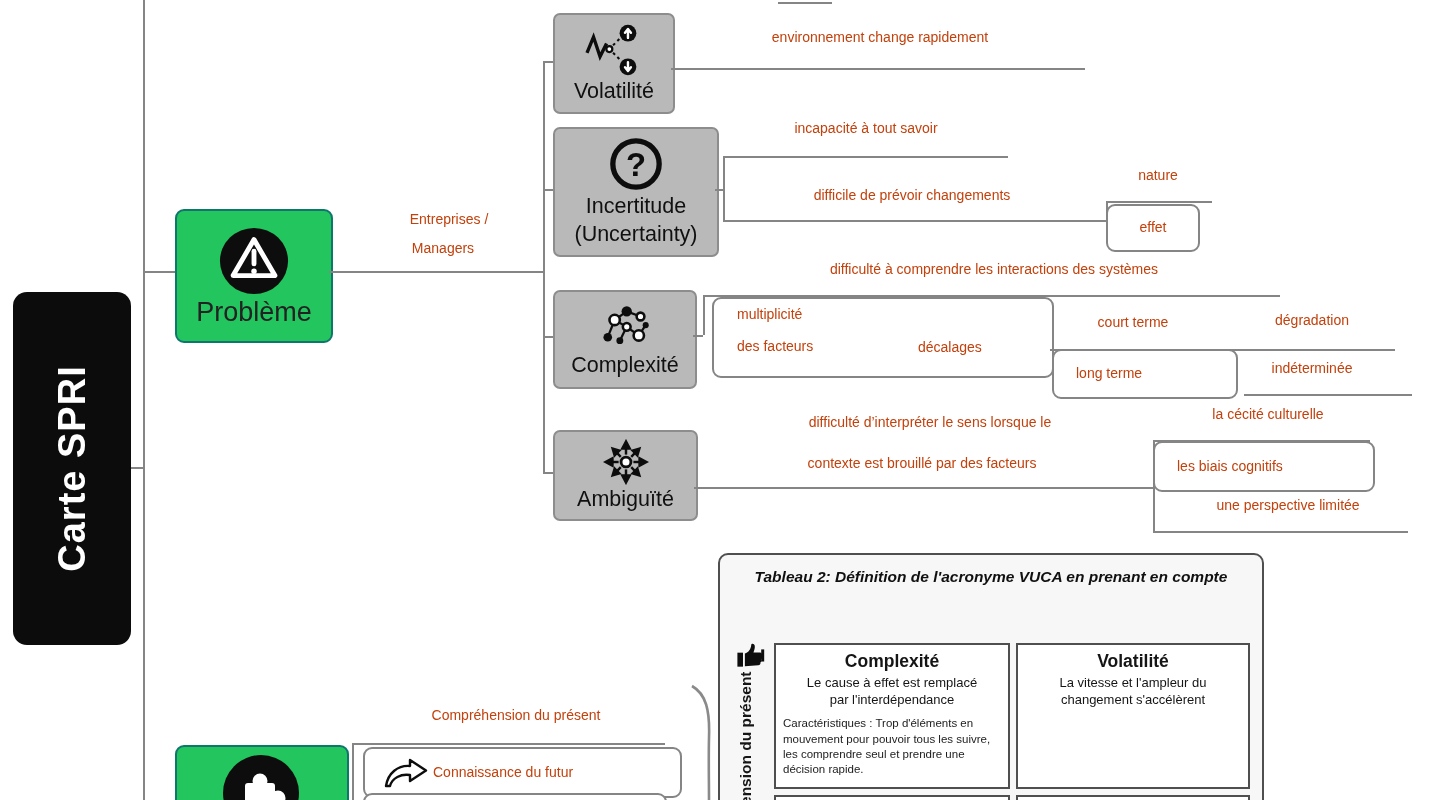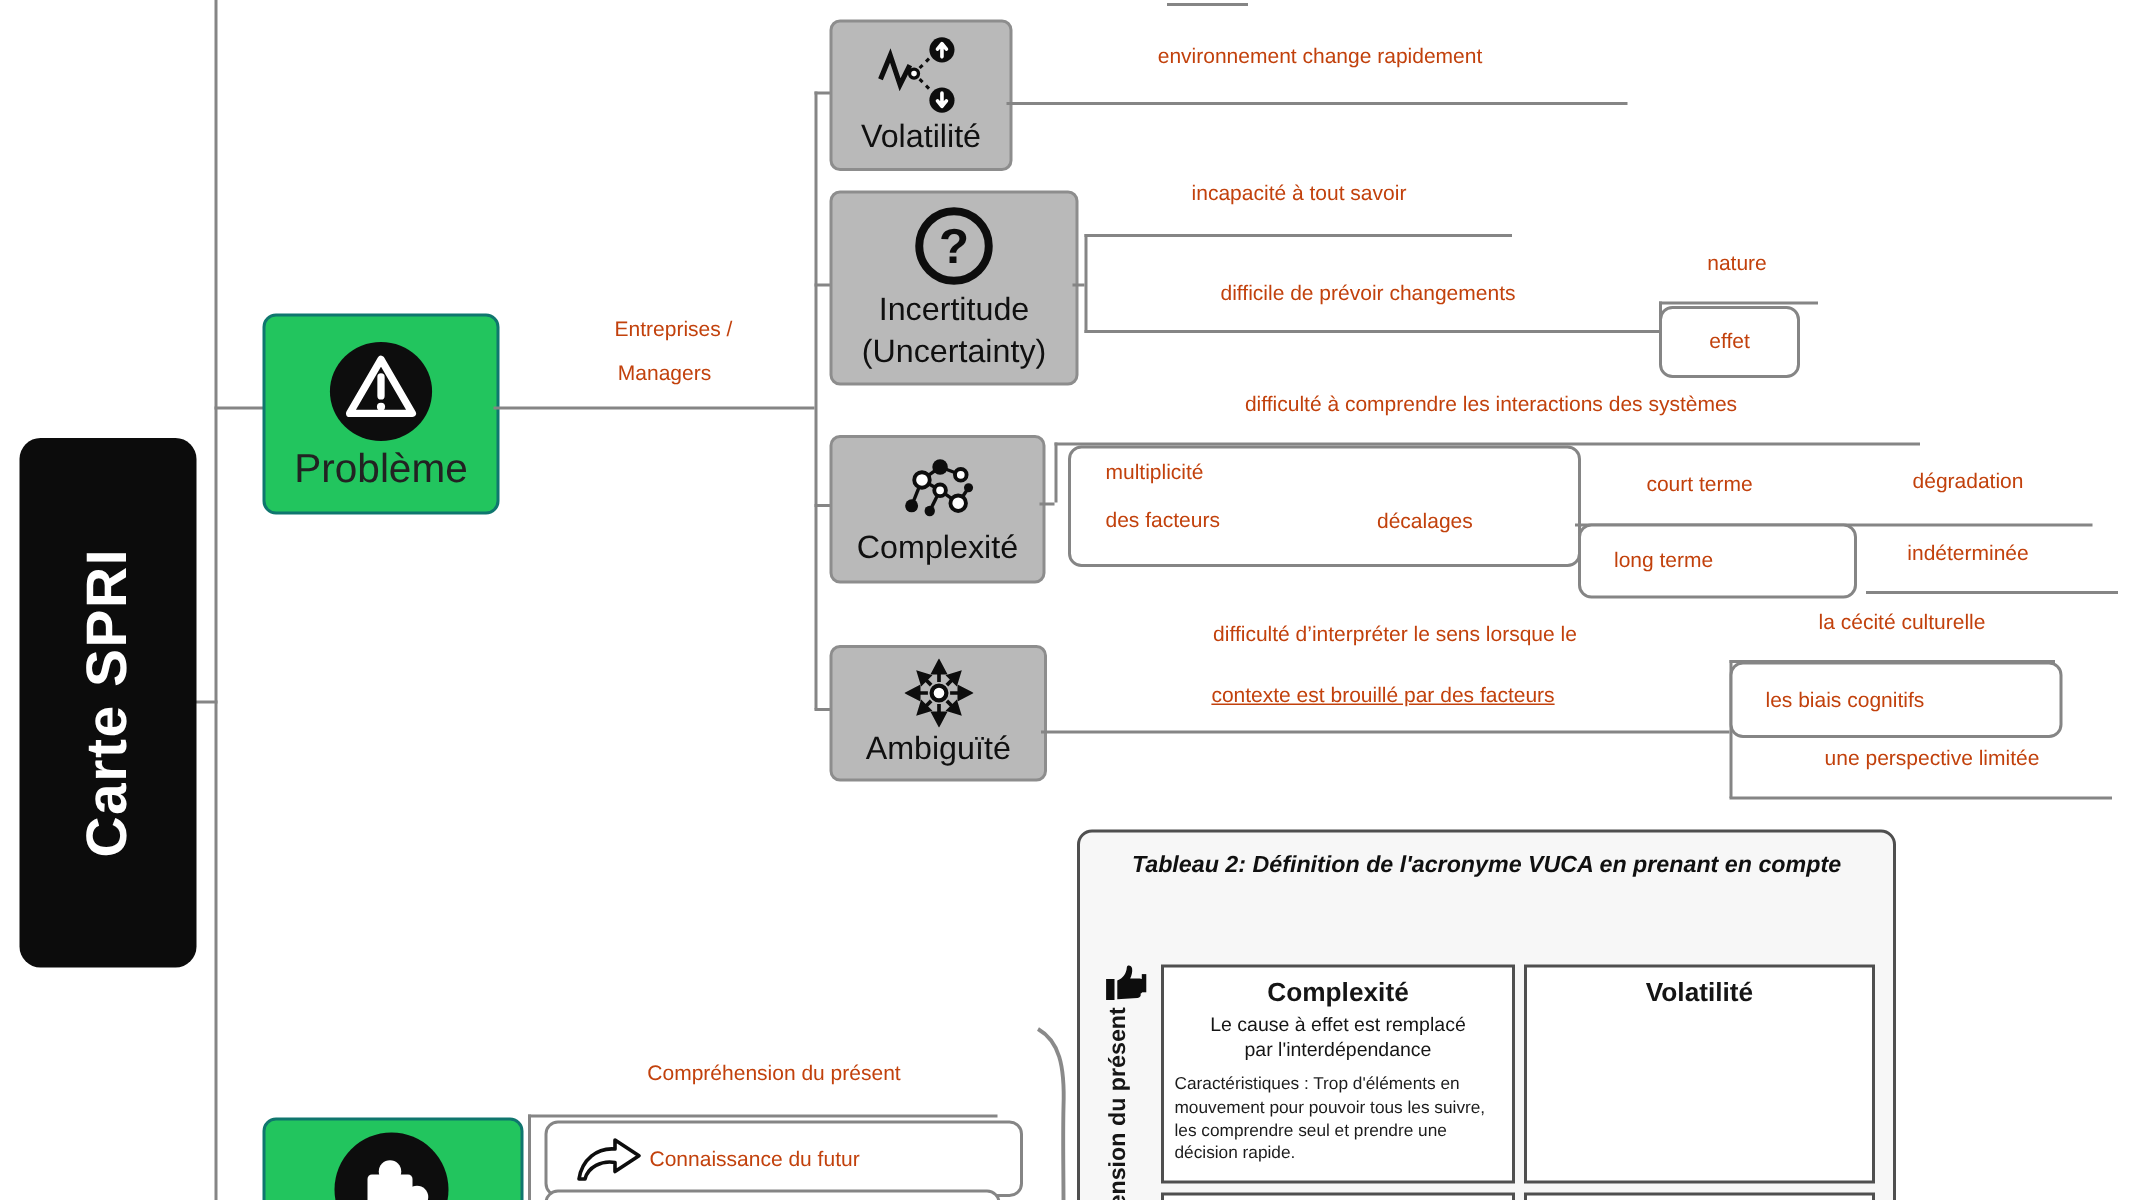--- a/index.html
+++ b/index.html
@@ -188,21 +188,21 @@
             <path d="M28 5 L24 12.5 L32 12.5 Z"></path>
           </g>
       </g>
       <circle cx="28" cy="28" r="6" fill="#ffffff" stroke="#0d0d0d" stroke-width="3.4"></circle>
     </svg>
   </span>
   <span class="nlabel">Ambiguïté</span>
 </div>
 <div class="hline" style="left:694px;top:487px;width:459px;"></div>
 <span class="lbl ctr" style="left:930px;top:402px;margin-top:12px;">difficulté d’interpréter le sens lorsque le</span>
-<span class="lbl ctr" style="left:922px;top:455px;text-decoration:underline;">contexte est brouillé par des facteurs</span>
+<span class="lbl ctr" style="left:922px;top:455px;">contexte est brouillé par des facteurs</span>
 
 <div class="vline" style="left:1153px;top:440px;height:92px;"></div>
 <div class="hline" style="left:1153px;top:440px;width:217px;"></div>
 <span class="lbl ctr" style="left:1268px;top:406px;">la cécité culturelle</span>
 <div class="obox" style="left:1153px;top:441px;width:218px;height:47px;display:flex;align-items:center;">
   <span class="lbl" style="position:static;margin-left:22px;">les biais cognitifs</span>
 </div>
 <div class="hline" style="left:1153px;top:531px;width:255px;"></div>
 <span class="lbl ctr" style="left:1288px;top:497px;">une perspective limitée</span>
 
@@ -251,19 +251,23 @@
     <div class="cell-title">Complexité</div>
     <div class="cell-sub">
       <span>Le cause à effet est remplacé</span><br>
       <span>par l'interdépendance</span>
     </div>
     <div class="cell-body">Caractéristiques : Trop d'éléments en mouvement pour pouvoir tous les suivre, les comprendre seul et prendre une décision rapide.</div>
   </div>
 
   <div class="cell" style="left:296px;top:88px;width:230px;height:142px;">
     <div class="cell-title">Volatilité</div>
+    <div class="cell-sub">
+      <span>La vitesse et l'ampleur du</span><br>
+      <span>changement s'accélèrent</span>
+    </div>
   </div>
 
   <div class="cell" style="left:54px;top:240px;width:232px;height:60px;"></div>
   <div class="cell" style="left:296px;top:240px;width:230px;height:60px;"></div>
 </div>
 
 <span class="side-vert" style="left:737px;top:873px;">Compréhension du présent</span>
 
 </body></html>

